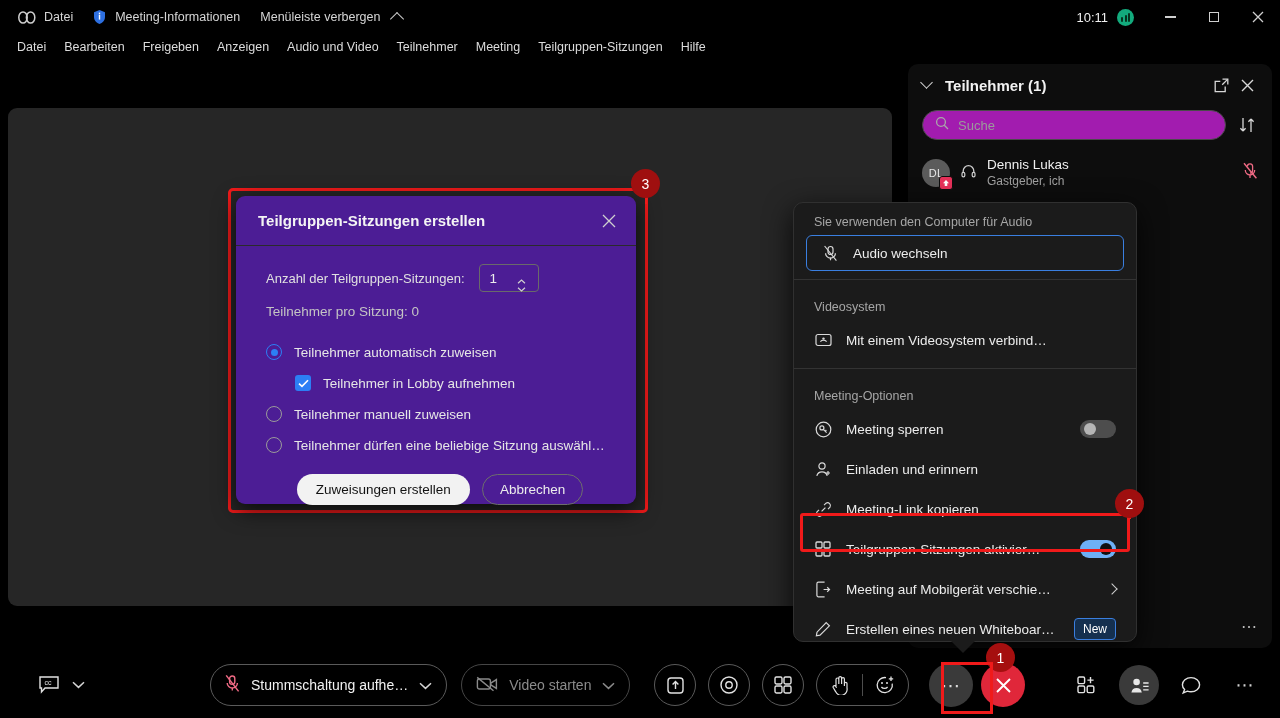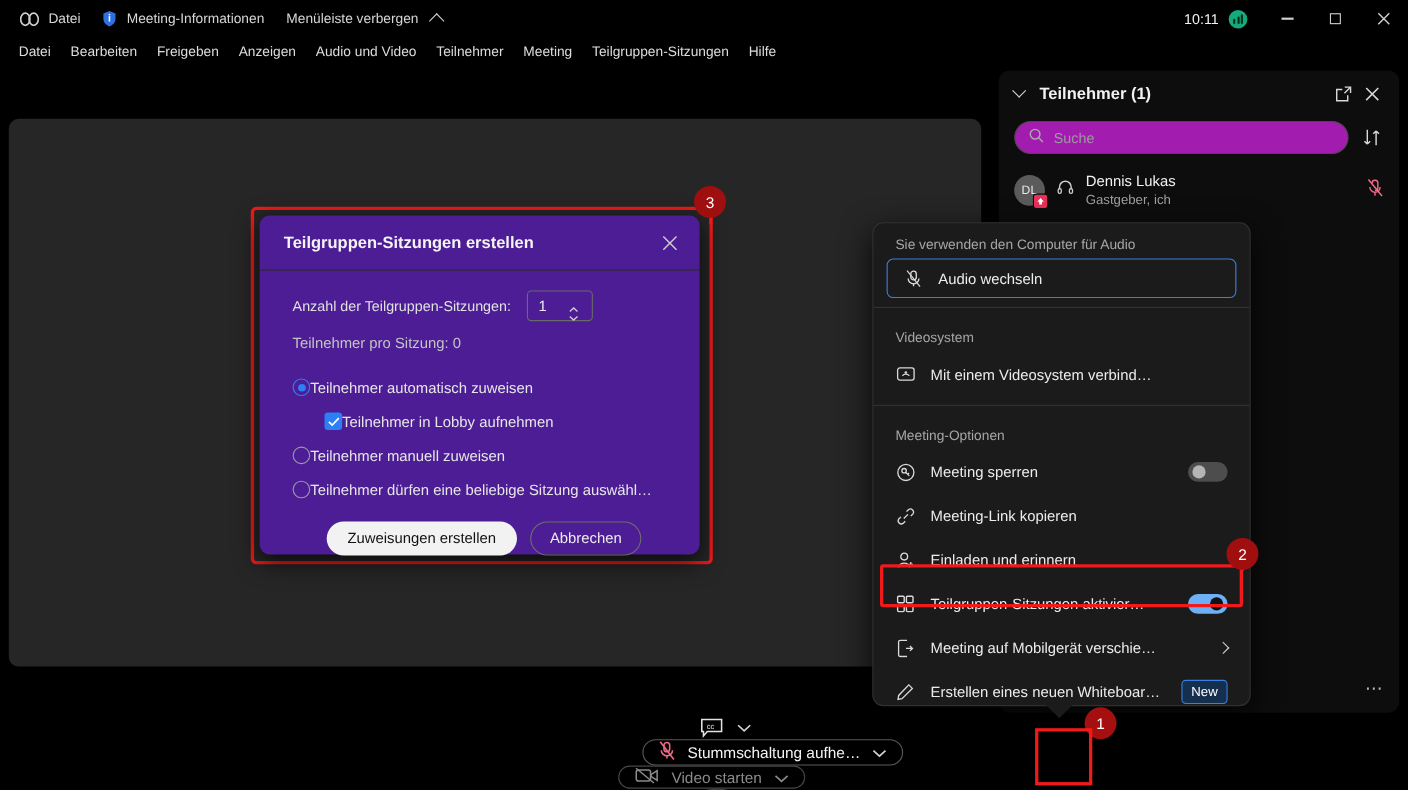--- a/index.html
+++ b/index.html
@@ -66,21 +66,21 @@
   .dlg-close { width:26px; height:26px; display:flex; align-items:center; justify-content:center; color:#cfcfcf; }
   .dlg-body { padding:18px 22px 0 30px; }
   .cnt-row { display:flex; align-items:center; gap:14px; }
   .cnt-lbl { font-size:13px; color:#e0e0e0; }
   .stepper { width:60px; height:28px; border:1px solid #6a6a6a; border-radius:4px; display:flex; align-items:center; padding:0 6px 0 10px; }
   .stepper span { flex:1; font-size:13.5px; color:#ececec; }
   .spin { display:flex; flex-direction:column; gap:3px; align-items:center; }
   .spin i { width:9px; height:5px; }
   .sub-lbl { font-size:13.5px; color:#c4c4c4; margin-top:12px; }
   .opts { margin-top:20px; }
-  .opt { display:flex; align-items:center; height:26px; margin-bottom:5px; }
+  .opt { display:flex; align-items:center; gap:12px; height:26px; margin-bottom:5px; }
   .opt.indent { padding-left:29px;text-align:center; }
   .radio { width:16px; height:16px; border-radius:50%; border:1.6px solid #9a9a9a; display:flex; align-items:center; justify-content:center; }
   .radio.on { border-color:#2c7ff5; }
   .radio.on::after { content:''; width:7px; height:7px; border-radius:50%; background:#2c7ff5; }
   .cbox { width:16px; height:16px; border-radius:3px; background:#2c7ff5; display:flex; align-items:center; justify-content:center; }
   .opt-lbl { font-size:13.5px; color:#e6e6e6; }
   .dlg-actions { display:flex; justify-content:center; gap:12px; margin-top:16px; }
   .btn-primary { background:#f2f2f2; color:#121212; border:none; border-radius:16px; height:31px; padding:0 19px; font-size:13.5px; font-family:inherit; }
   .btn-secondary { background:transparent; color:#ececec; border:1px solid #6d6d6d; border-radius:16px; height:31px; padding:0 17px; font-size:13.5px; font-family:inherit; }
 
@@ -95,21 +95,21 @@
   .ctx-sep { height:1px; background:#333; margin:8px 0; }
   .toggle { width:36px; height:18px; border-radius:9px; background:#4d4d4d; position:relative; flex:none; }
   .toggle i { position:absolute; top:3px; left:4px; width:12px; height:12px; border-radius:50%; background:#b5b5b5; }
   .toggle.on { background:#6eb0f5; }
   .toggle.on i { left:20px; background:#111; }
   .new-pill { border:1px solid #3a7fe0; color:#ffffff; background:#15304f; font-size:12px; border-radius:4px; padding:3px 8px; flex:none; }
   .ctx-arrow { width:8px; height:8px; border-right:1.6px solid #cfcfcf; border-top:1.6px solid #cfcfcf; transform:rotate(45deg); flex:none; }
   .bo-row-highlight { position:absolute; left:800px; top:513px; width:330px; height:39px; border:3px solid #f01a1a; border-radius:3px; }
 
   
-  .toolbar { position:absolute; left:0; bottom:0; width:1280px; height:66px; display:flex; align-items:center;flex-direction:column; }
+  .toolbar { position:absolute; left:0; bottom:0; width:1280px; height:66px; display:flex; align-items:center; }
   .tool { display:flex; align-items:center; justify-content:center; color:#e2e2e2; }
   .cc-group { display:flex; align-items:center; gap:12px; margin-left:38px; }
   .circle-btn { width:42px; height:42px; border-radius:50%; border:1px solid #5a5a5a; display:flex; align-items:center; justify-content:center; }
   .pill-btn { height:42px; border-radius:21px; border:1px solid #5a5a5a; display:flex; align-items:center; gap:11px; padding:0 14px; font-size:14px; }
   .pill-btn.dim { color:#8b8b8b; border-color:#464646; }
   .react-pill { height:42px; border-radius:21px; border:1px solid #5a5a5a; display:flex; align-items:center; padding:0 4px; }
   .react-sep { width:1px; height:22px; background:#4d4d4d; margin:0 3px; }
   .react-cell { width:38px; height:40px; display:flex; align-items:center; justify-content:center; }
   .more-btn { width:44px; height:44px; border-radius:50%; background:#3a3a3a; display:flex; align-items:center; justify-content:center; color:#ddd; font-size:19px; letter-spacing:2px; }
   .leave-btn { width:44px; height:44px; border-radius:50%; background:#e0273a; display:flex; align-items:center; justify-content:center; }
@@ -362,37 +362,37 @@
       </span>
       <span class="ctx-lbl">Meeting sperren</span>
       <span class="toggle">
           <i></i>
         </span>
     </div>
 
     <div class="ctx-item">
       <span class="ctx-ico">
         <svg width="17" height="17" viewBox="0 0 17 17">
+            <circle cx="7" cy="5" r="3.1" fill="none" stroke="#dadada" stroke-width="1.2"></circle>
+            <path d="M1.8 14.8 A5.4 5.4 0 0 1 12.2 14.8" fill="none" stroke="#dadada" stroke-width="1.2"></path>
+            <path d="M13 10 V14 M11 12 H15" stroke="#dadada" stroke-width="1.2"></path>
+          </svg>
+      </span>
+      <span class="ctx-lbl">Einladen und erinnern</span>
+    </div>
+
+    <div class="ctx-item">
+      <span class="ctx-ico">
+        <svg width="17" height="17" viewBox="0 0 17 17">
             <path d="M6.6 10.4 L10.4 6.6" stroke="#dadada" stroke-width="1.2"></path>
             <path d="M9.1 4.1 L11 2.2 A2.9 2.9 0 0 1 15 6.2 L13 8.1" fill="none" stroke="#dadada" stroke-width="1.2"></path>
             <path d="M7.9 12.9 L6 14.8 A2.9 2.9 0 0 1 2 10.8 L4 8.9" fill="none" stroke="#dadada" stroke-width="1.2"></path>
           </svg>
       </span>
       <span class="ctx-lbl">Meeting-Link kopieren</span>
-    </div>
-
-    <div class="ctx-item">
-      <span class="ctx-ico">
-        <svg width="17" height="17" viewBox="0 0 17 17">
-            <circle cx="7" cy="5" r="3.1" fill="none" stroke="#dadada" stroke-width="1.2"></circle>
-            <path d="M1.8 14.8 A5.4 5.4 0 0 1 12.2 14.8" fill="none" stroke="#dadada" stroke-width="1.2"></path>
-            <path d="M13 10 V14 M11 12 H15" stroke="#dadada" stroke-width="1.2"></path>
-          </svg>
-      </span>
-      <span class="ctx-lbl">Einladen und erinnern</span>
     </div>
 
     <div class="ctx-item">
       <span class="ctx-ico">
         <svg width="16" height="16" viewBox="0 0 16 16">
             <rect x="1" y="1" width="6" height="6" rx="1" fill="none" stroke="#dadada" stroke-width="1.3"></rect>
             <rect x="9" y="1" width="6" height="6" rx="1" fill="none" stroke="#dadada" stroke-width="1.3"></rect>
             <rect x="1" y="9" width="6" height="6" rx="1" fill="none" stroke="#dadada" stroke-width="1.3"></rect>
             <rect x="9" y="9" width="6" height="6" rx="1" fill="none" stroke="#dadada" stroke-width="1.3"></rect>
           </svg>

